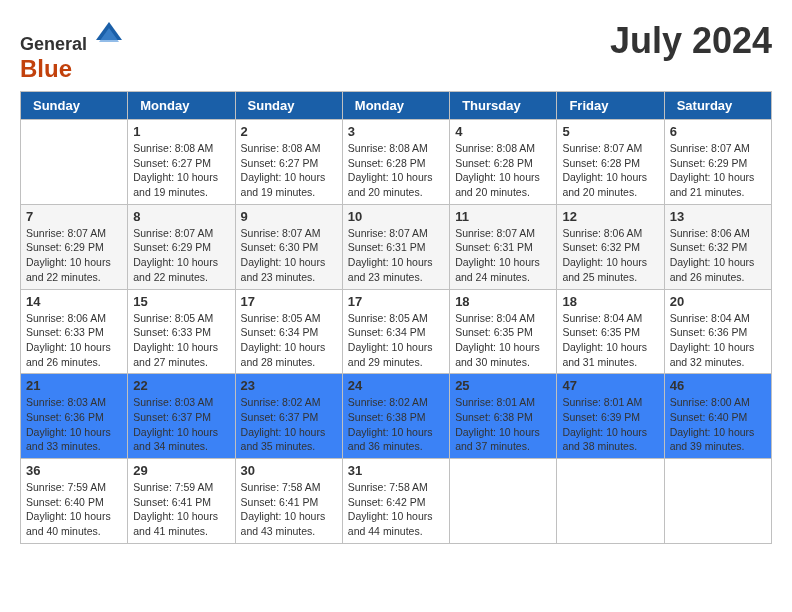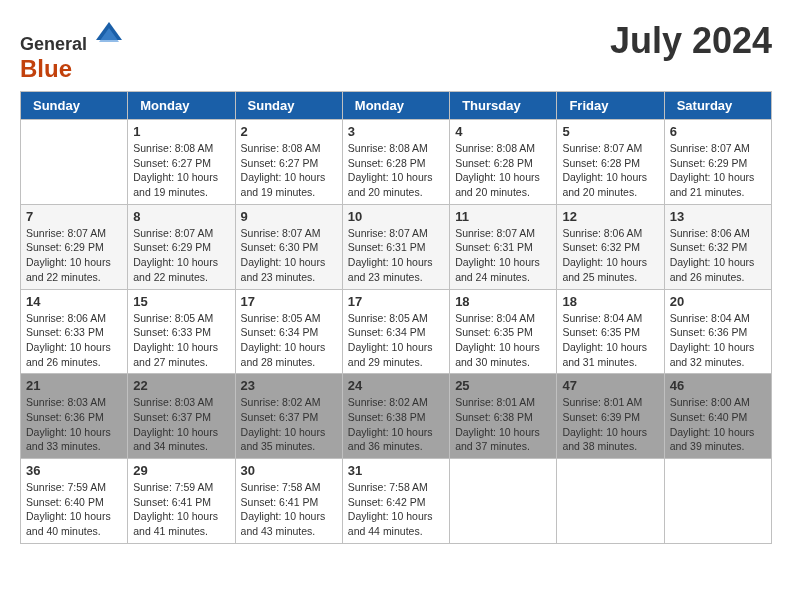--- a/index.html
+++ b/index.html
@@ -204,21 +204,21 @@
         </td>
         <td>
           <span class="day-number">18</span>
           <div class="cell-info">Sunrise: 8:04 AM<br>Sunset: 6:35 PM<br>Daylight: 10 hours and 31 minutes.</div>
         </td>
         <td>
           <span class="day-number">20</span>
           <div class="cell-info">Sunrise: 8:04 AM<br>Sunset: 6:36 PM<br>Daylight: 10 hours and 32 minutes.</div>
         </td>
       </tr>
-      <tr style="background-color: #a3a3a3;">
+      <tr style="background-color: #3b82f6;">
         <td>
           <span class="day-number">21</span>
           <div class="cell-info">Sunrise: 8:03 AM<br>Sunset: 6:36 PM<br>Daylight: 10 hours and 33 minutes.</div>
         </td>
         <td>
           <span class="day-number">22</span>
           <div class="cell-info">Sunrise: 8:03 AM<br>Sunset: 6:37 PM<br>Daylight: 10 hours and 34 minutes.</div>
         </td>
         <td>
           <span class="day-number">23</span>

